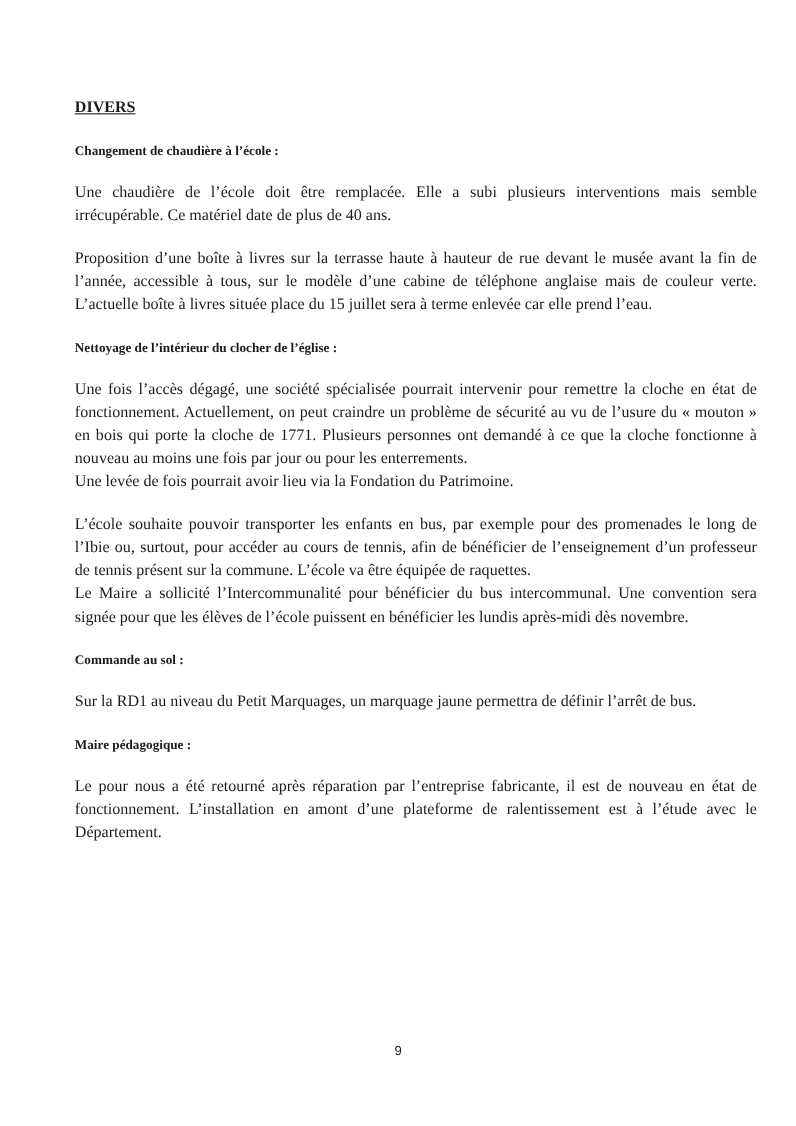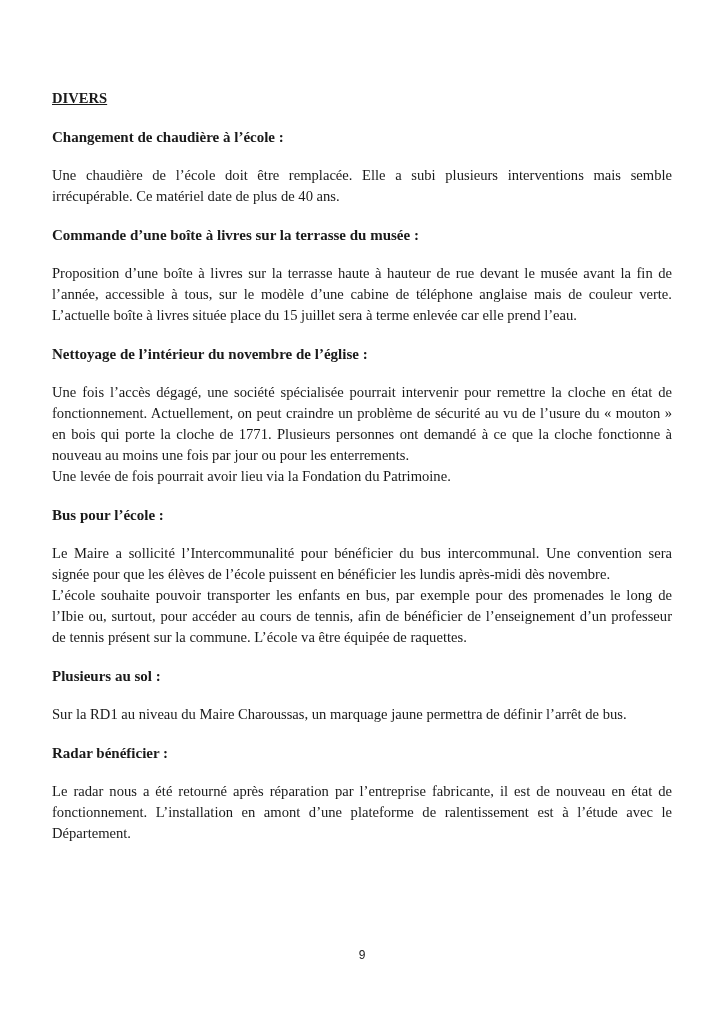--- a/index.html
+++ b/index.html
@@ -10,37 +10,37 @@
     body {
       width: 724px;
       height: 1024px;
       position: relative;
       overflow: hidden;
       font-family: "Liberation Serif", "DejaVu Serif", serif;
       color: #1a1a1a;
     }
     .page {
       position: absolute;
-      left: 52px;
+      left: 68px;
       top: 88px;
       width: 620px;
       font-size: 14.6px;
       line-height: 21px;
     }
     .doc-title {
       font-weight: bold;
       text-decoration: underline;
       margin: 0 0 18px 0;
       font-size: 14.6px;
       line-height: 21px;
     }
     .section-heading {
       font-weight: bold;
       margin: 12px 0 17px 0;
-      font-size: 15px;
+      font-size: 12px;
       line-height: 21px;
     }
     .section {
       margin: 0 0 18px 0;
     }
     .para {
       margin: 0;
       text-align: justify;
       text-align-last: left;
     }
@@ -60,40 +60,38 @@
 
 <div class="page">
   <div class="doc-title">DIVERS</div>
 
   <div class="section">
     <div class="section-heading">Changement de chaudière à l’école :</div>
     <p class="para">Une chaudière de l’école doit être remplacée. Elle a subi plusieurs interventions mais semble irrécupérable. Ce matériel date de plus de 40 ans.</p>
   </div>
 
   <div class="section">
-    <div class="section-heading">Commande d’une boîte à livres sur la terrasse du musée :</div>
     <p class="para">Proposition d’une boîte à livres sur la terrasse haute à hauteur de rue devant le musée avant la fin de l’année, accessible à tous, sur le modèle d’une cabine de téléphone anglaise mais de couleur verte. L’actuelle boîte à livres située place du 15 juillet sera à terme enlevée car elle prend l’eau.</p>
   </div>
 
   <div class="section">
-    <div class="section-heading">Nettoyage de l’intérieur du novembre de l’église :</div>
+    <div class="section-heading">Nettoyage de l’intérieur du clocher de l’église :</div>
     <p class="para">Une fois l’accès dégagé, une société spécialisée pourrait intervenir pour remettre la cloche en état de fonctionnement. Actuellement, on peut craindre un problème de sécurité au vu de l’usure du « mouton » en bois qui porte la cloche de 1771. Plusieurs personnes ont demandé à ce que la cloche fonctionne à nouveau au moins une fois par jour ou pour les enterrements.</p>
     <p class="para">Une levée de fois pourrait avoir lieu via la Fondation du Patrimoine.</p>
   </div>
 
   <div class="section">
-    <div class="section-heading">Bus pour l’école :</div>
+    <p class="para">L’école souhaite pouvoir transporter les enfants en bus, par exemple pour des promenades le long de l’Ibie ou, surtout, pour accéder au cours de tennis, afin de bénéficier de l’enseignement d’un professeur de tennis présent sur la commune. L’école va être équipée de raquettes.</p>
     <p class="para">Le Maire a sollicité l’Intercommunalité pour bénéficier du bus intercommunal. Une convention sera signée pour que les élèves de l’école puissent en bénéficier les lundis après-midi dès novembre.</p>
-    <p class="para">L’école souhaite pouvoir transporter les enfants en bus, par exemple pour des promenades le long de l’Ibie ou, surtout, pour accéder au cours de tennis, afin de bénéficier de l’enseignement d’un professeur de tennis présent sur la commune. L’école va être équipée de raquettes.</p>
   </div>
 
   <div class="section">
-    <div class="section-heading">Plusieurs au sol :</div>
-    <p class="para">Sur la RD1 au niveau du Maire Charoussas, un marquage jaune permettra de définir l’arrêt de bus.</p>
+    <div class="section-heading">Commande au sol :</div>
+    <p class="para">Sur la RD1 au niveau du Petit Marquages, un marquage jaune permettra de définir l’arrêt de bus.</p>
   </div>
 
   <div class="section">
-    <div class="section-heading">Radar bénéficier :</div>
-    <p class="para">Le radar nous a été retourné après réparation par l’entreprise fabricante, il est de nouveau en état de fonctionnement. L’installation en amont d’une plateforme de ralentissement est à l’étude avec le Département.</p>
+    <div class="section-heading">Maire pédagogique :</div>
+    <p class="para">Le pour nous a été retourné après réparation par l’entreprise fabricante, il est de nouveau en état de fonctionnement. L’installation en amont d’une plateforme de ralentissement est à l’étude avec le Département.</p>
   </div>
 </div>
 
 <div class="page-number">9</div>
 
 </body></html>

